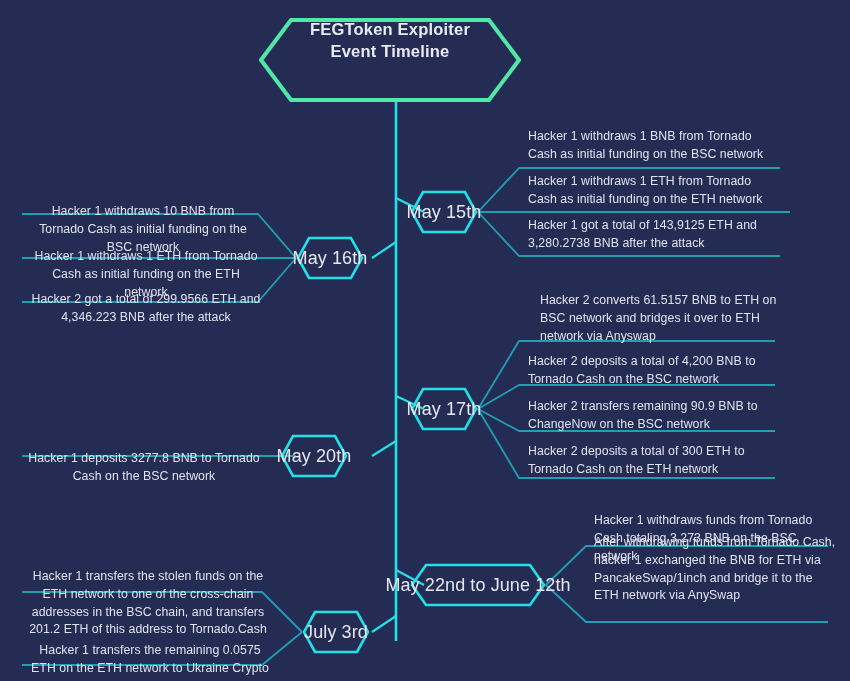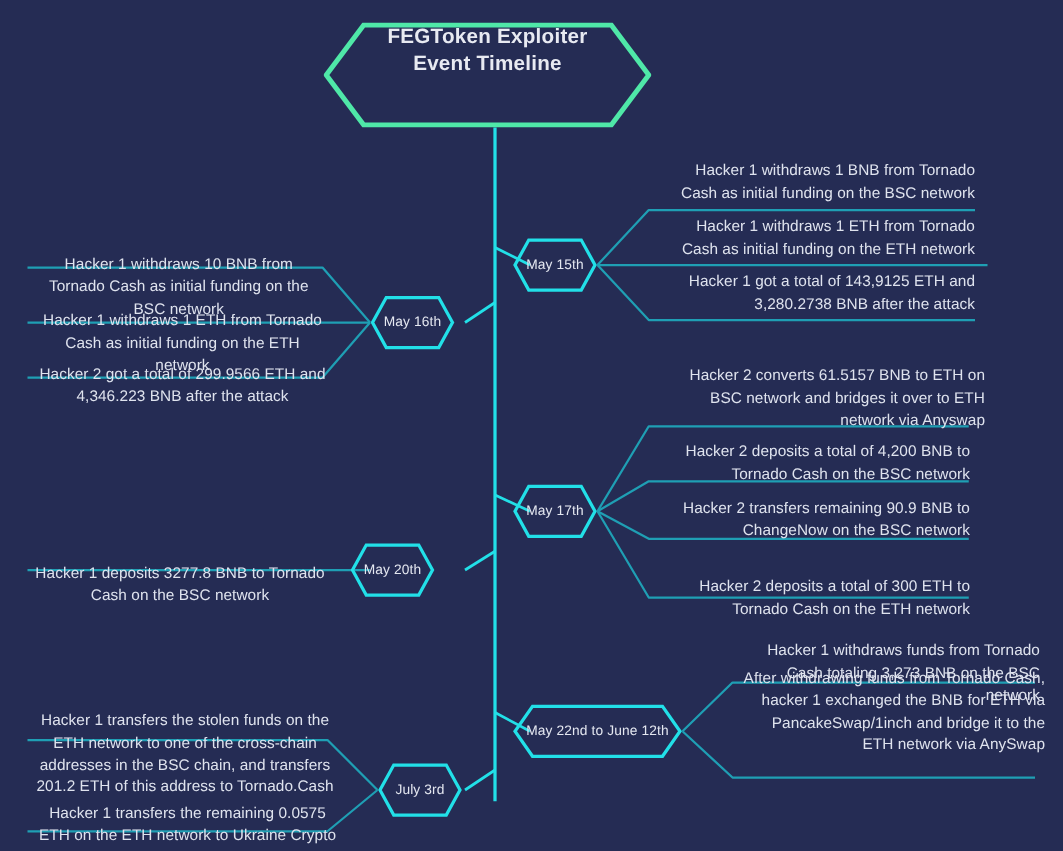--- a/index.html
+++ b/index.html
@@ -40,34 +40,34 @@
   .date-hex{
     position:absolute;
     height:44px;
     display:flex;align-items:center;justify-content:center;
     box-sizing:border-box;
   }
   .date-hex .hexbg{position:absolute;left:0;top:0;width:100%;height:100%;}
   .date-hex .label{
     position:relative;z-index:2;
     color:#e4e7f0;
-    font-size:11px;
+    font-size:18px;
     white-space:nowrap;
     letter-spacing:.1px;
   }
 
   
   .event{
     position:absolute;
     color:#dfe3ee;
     font-size:12.3px;
     line-height:1.45;
     letter-spacing:.05px;
   }
-  .event.right{text-align:right;}
+  .event.right{text-align:left;}
   .event.left{text-align:center;margin-top:28px;}
 </style>
 </head>
 <body>
 
 <div id="canvas">
 
   <svg class="lines" viewBox="0 0 850 681" width="850" height="681" xmlns="http://www.w3.org/2000/svg">
 
     <line x1="396" y1="102" x2="396" y2="641" stroke="#22e0e8" stroke-width="2.6"></line>
@@ -130,21 +130,21 @@
 
   <div class="date-hex" style="left:410px;top:387px;width:68px;">
     <svg class="hexbg" viewBox="0 0 68 44" preserveAspectRatio="none" xmlns="http://www.w3.org/2000/svg">
       <polygon points="13,2 55,2 66,22 55,42 13,42 2,22" fill="none" stroke="#22e0e8" stroke-width="2.6"></polygon>
     </svg>
     <div class="label">May 17th</div>
   </div>
   <div class="event right" style="left:528px;top:292px;width:248px;margin-left:12px;">Hacker 2 converts 61.5157 BNB to ETH on BSC network and bridges it over to ETH network via Anyswap</div>
   <div class="event right" style="left:528px;top:353px;width:248px;">Hacker 2 deposits a total of 4,200 BNB to Tornado Cash on the BSC network</div>
   <div class="event right" style="left:528px;top:398px;width:248px;">Hacker 2 transfers remaining 90.9 BNB to ChangeNow on the BSC network</div>
-  <div class="event right" style="left:528px;top:461px;width:248px;">Hacker 2 deposits a total of 300 ETH to Tornado Cash on the ETH network</div>
+  <div class="event right" style="left:528px;top:443px;width:248px;">Hacker 2 deposits a total of 300 ETH to Tornado Cash on the ETH network</div>
 
   <div class="date-hex" style="left:280px;top:434px;width:68px;align-items:center;">
     <svg class="hexbg" viewBox="0 0 68 44" preserveAspectRatio="none" xmlns="http://www.w3.org/2000/svg">
       <polygon points="13,2 55,2 66,22 55,42 13,42 2,22" fill="none" stroke="#22e0e8" stroke-width="2.6"></polygon>
     </svg>
     <div class="label">May 20th</div>
   </div>
   <div class="event left" style="left:28px;top:422px;width:232px;">Hacker 1 deposits 3277.8 BNB to Tornado Cash on the BSC network</div>
 
   <div class="date-hex" style="left:410px;top:563px;width:136px;">

